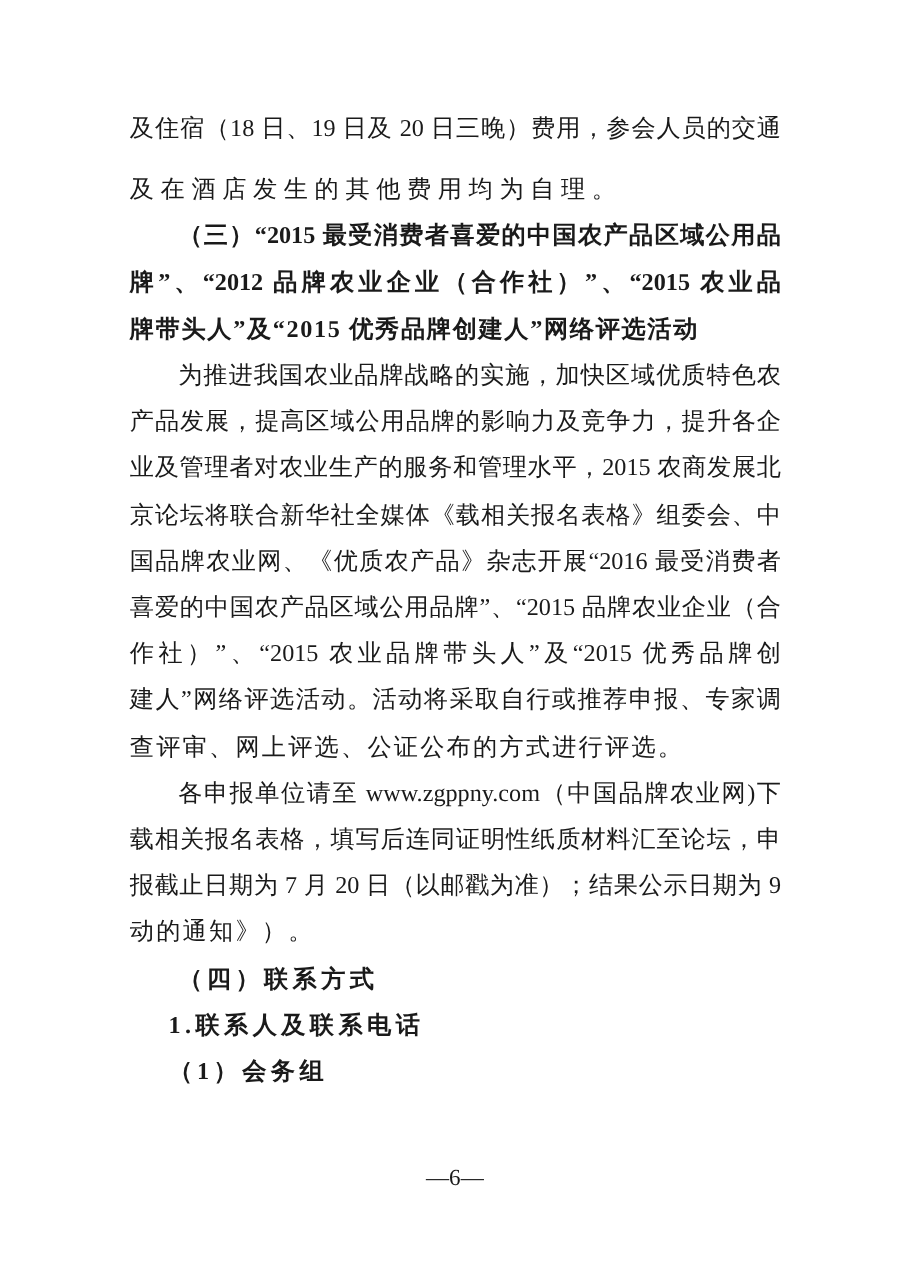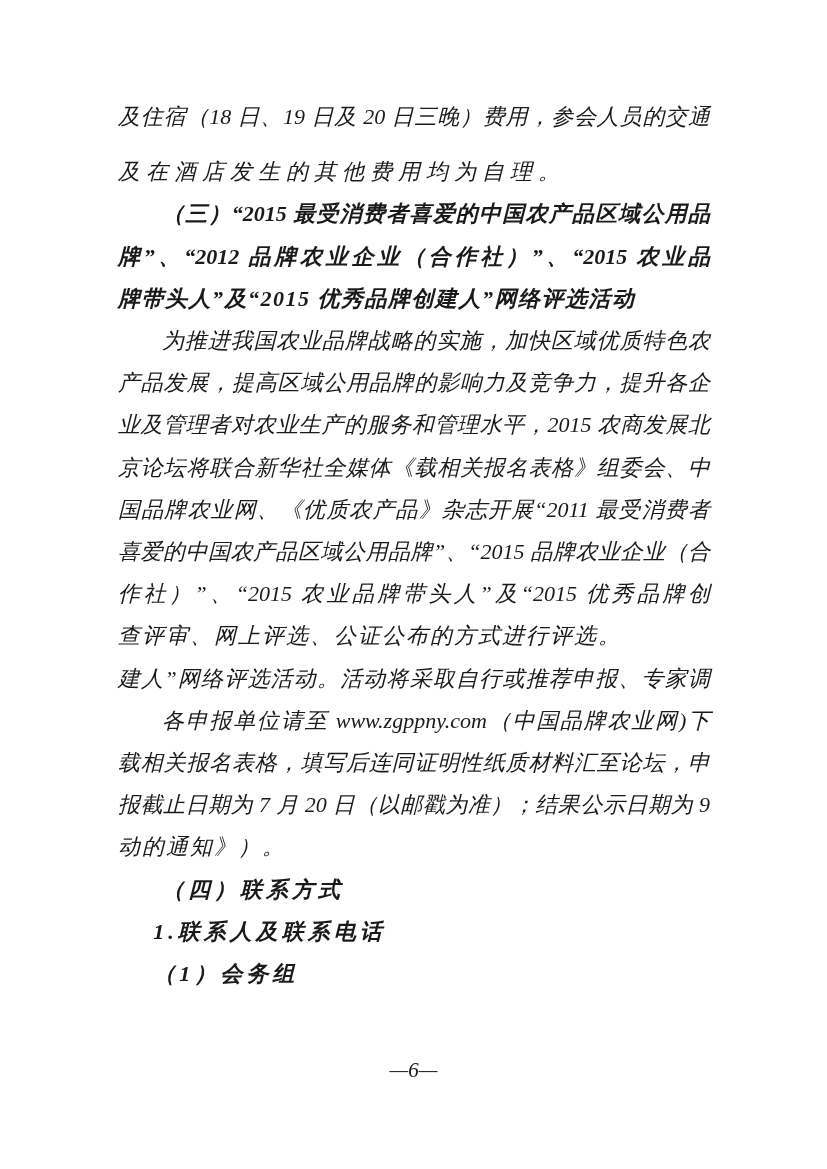--- a/index.html
+++ b/index.html
@@ -8,21 +8,20 @@
     background: #ffffff;
   }
   .page {
     position: relative;
     width: 827px;
     height: 1168px;
     background: #ffffff;
     font-family: "Liberation Serif", "DejaVu Serif", serif;
     color: #1a1a1a;
     overflow: hidden;
-    font-style: italic;
   }
   .content {
     position: absolute;
     left: 118px;
     top: 96px;
     width: 592px;
   }
   .line {
     font-size: 22px;
     line-height: 42.2px;
@@ -58,25 +57,25 @@
   <div class="content">
     <div class="line j">及住宿（18 日、19 日及 20 日三晚）费用，参会人员的交通</div>
     <div class="line ls6">及在酒店发生的其他费用均为自理。</div>
     <div class="line b i2 j">（三）“2015 最受消费者喜爱的中国农产品区域公用品</div>
     <div class="line b j">牌”、“2012 品牌农业企业（合作社）”、“2015 农业品</div>
     <div class="line b ls15">牌带头人”及“2015 优秀品牌创建人”网络评选活动</div>
     <div class="line i2 j">为推进我国农业品牌战略的实施，加快区域优质特色农</div>
     <div class="line j">产品发展，提高区域公用品牌的影响力及竞争力，提升各企</div>
     <div class="line j">业及管理者对农业生产的服务和管理水平，2015 农商发展北</div>
     <div class="line j">京论坛将联合新华社全媒体《载相关报名表格》组委会、中</div>
-    <div class="line j">国品牌农业网、《优质农产品》杂志开展“2011 最受消费者</div>
+    <div class="line j">国品牌农业网、《优质农产品》杂志开展“2016 最受消费者</div>
     <div class="line j">喜爱的中国农产品区域公用品牌”、“2015 品牌农业企业（合</div>
     <div class="line j">作社）”、“2015 农业品牌带头人”及“2015 优秀品牌创</div>
+    <div class="line j">建人”网络评选活动。活动将采取自行或推荐申报、专家调</div>
     <div class="line ls2">查评审、网上评选、公证公布的方式进行评选。</div>
-    <div class="line j">建人”网络评选活动。活动将采取自行或推荐申报、专家调</div>
     <div class="line i2 j">各申报单位请至 www.zgppny.com（中国品牌农业网)下</div>
     <div class="line j">载相关报名表格，填写后连同证明性纸质材料汇至论坛，申</div>
     <div class="line j">报截止日期为 7 月 20 日（以邮戳为准）；结果公示日期为 9</div>
     <div class="line ls2">动的通知》）。</div>
     <div class="line b i2 ls4">（四）联系方式</div>
     <div class="line b i16 ls4">1.联系人及联系电话</div>
     <div class="line b i16 ls4">（1）会务组</div>
   </div>
   <div class="footer">
     <span>—6—</span>

